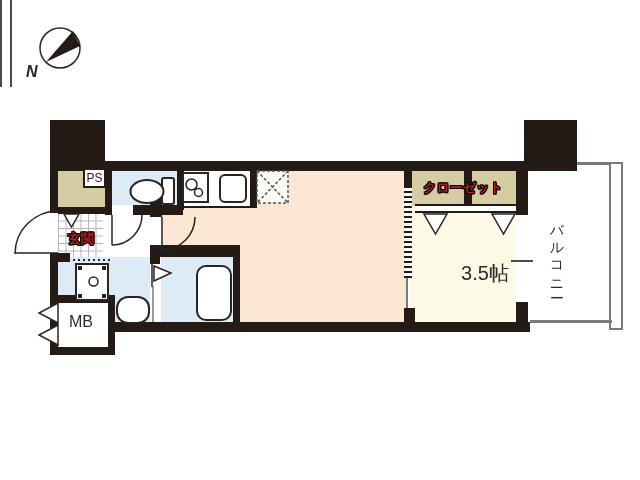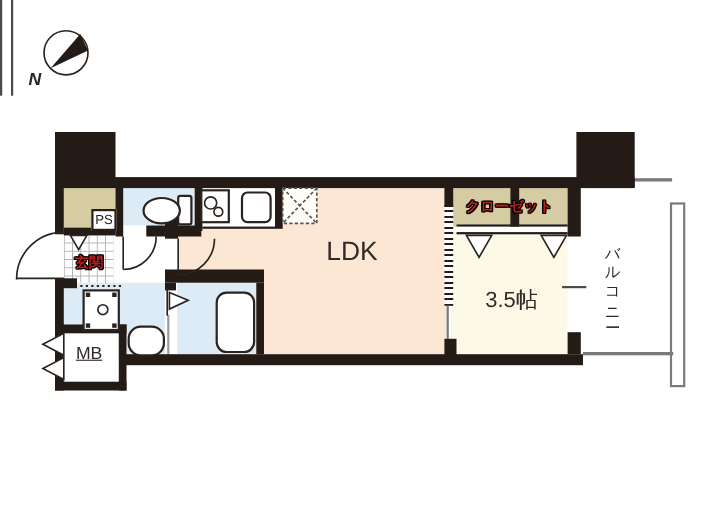--- a/index.html
+++ b/index.html
@@ -1,18 +1,18 @@
 <!DOCTYPE html>
 <html style="--wall: #241b17; --ldk-floor: #fbe7d4; --western-room-floor: #fdf9e7; --closet-fill: #d5cca3; --water-area-fill: #dcebf5; --balcony-line: #7a7a7a; --text: #302a28;"><head>
 <meta charset="utf-8">
 <style>
   html,body{margin:0;padding:0;background:#fff;}
   #canvas{position:relative;width:640px;height:480px;background:#fff;overflow:hidden;
           font-family:"Liberation Sans","DejaVu Sans",sans-serif;}
-  .abs{position:absolute;margin-top:22px;}
+  .abs{position:absolute;}
   .w{position:absolute;background:var(--wall,#241b17);}
   .fill{position:absolute;}
   .ldk-fill{background:var(--ldk-floor,#fbe7d4);}
   .yo-fill{background:var(--western-room-floor,#fdf9e7);}
   .tan-fill{background:var(--closet-fill,#d5cca3);}
   .blue-fill{background:var(--water-area-fill,#dcebf5);}
   .white-fill{background:#fff;}
   .grid{background-color:#fff;
     background-image:linear-gradient(#b3b3b3 1px,transparent 1px),
                      linear-gradient(90deg,#b3b3b3 1px,transparent 1px);
@@ -150,23 +150,22 @@
       <line x1="162" y1="217" x2="162" y2="250"></line>
     </g>
   </svg>
 
   <svg width="80" height="70" viewBox="0 0 80 70" style="left:20px;top:15px;">
     <circle cx="40" cy="33" r="20" fill="#fff" stroke="#2a2320" stroke-width="1.5"></circle>
     <polygon points="26,47 53,16 60,31" fill="#241b17"></polygon>
     <text x="6" y="62" font-size="16" font-style="italic" font-weight="bold" fill="#2a2320">N</text>
   </svg>
 
-  <div class="lbl" style="left:270px;top:216px;width:100px;font-size:24px;">LDK</div>
-  <div class="lbl" style="left:414px;top:262px;width:102px;font-size:20px;">3.5帖</div>
+  <div class="lbl" style="left:434px;top:262px;width:102px;font-size:20px;">3.5帖</div>
   <div class="lbl outline-lbl" style="left:410px;top:181px;width:106px;font-size:13px;">クローゼット</div>
   <div class="lbl outline-lbl" style="left:58px;top:232px;width:46px;font-size:13px;">玄関</div>
   <div class="lbl vert" style="left:549px;top:196px;height:115px;font-size:14px;">バルコニー</div>
   <div class="abs psbox" style="left:83px;top:168px;width:23px;height:20px;">
     <span>PS</span>
   </div>
-  <div class="lbl" style="left:56px;top:313px;width:50px;font-size:16px;text-decoration:underline;">MB</div>
+  <div class="lbl" style="left:56px;top:313px;width:50px;font-size:16px;">MB</div>
 
 </div>
 
 </body></html>

